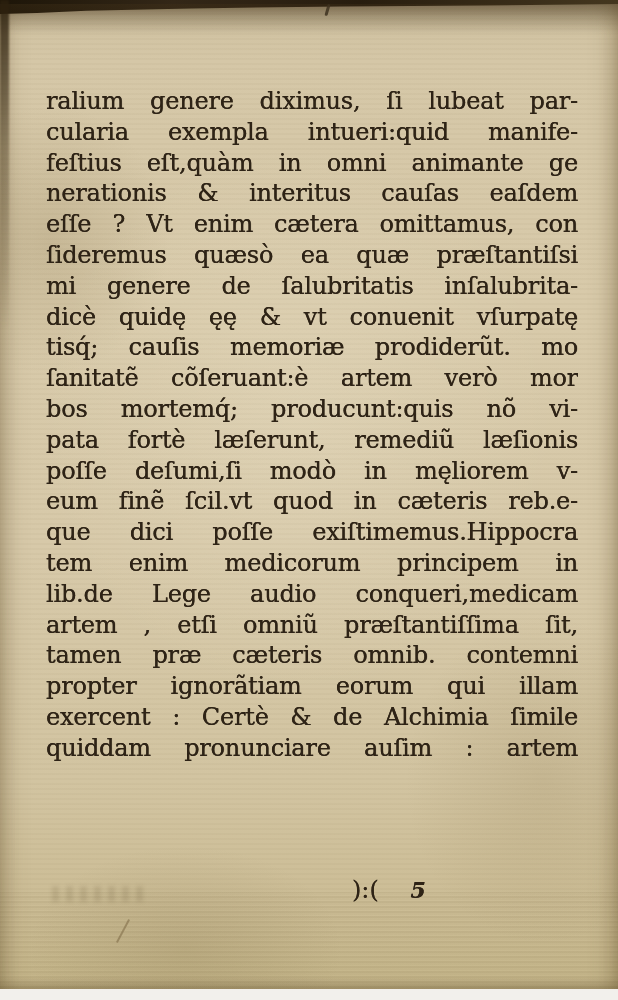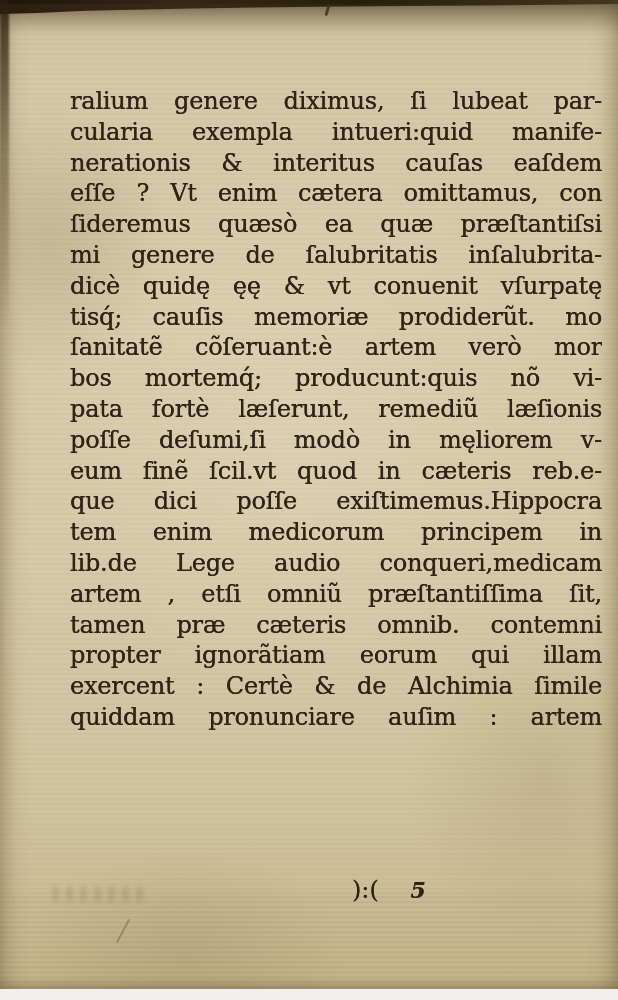--- a/index.html
+++ b/index.html
@@ -70,21 +70,20 @@
     filter:blur(2px);opacity:.55;
   }
   .scratch{
     position:absolute;left:122px;top:918px;width:2px;height:26px;
     background:rgba(124,104,68,.55);transform:rotate(28deg);filter:blur(.4px);
   }
   
   .textblock{
     position:absolute;left:46px;top:86px;width:532px;
     color:#2e2316;
-    margin-left:24px;
   }
   .line{
     height:30.8px;line-height:30.8px;overflow:hidden;
     font-size:24px;
     text-align:justify;text-align-last:justify;
     text-shadow:0 0 .6px rgba(46,35,22,.9), .4px .4px 0 rgba(46,35,22,.30);
     letter-spacing:-0.2px;
   }
   .sigline{
     position:absolute;left:46px;top:874px;width:532px;height:32px;
@@ -108,20 +107,21 @@
   <div class="bottom-shadow"></div>
   <div class="bottom-strip"></div>
 
   <div class="ink-tick"></div>
   <div class="ghost-smudge"></div>
   <div class="scratch"></div>
 
   <div class="textblock">
     <div class="line">ralium genere diximus, ſi lubeat par-</div>
     <div class="line">cularia exempla intueri:quid manife-</div>
+    <div class="line">feſtius eſt,quàm in omni animante ge</div>
     <div class="line">nerationis &amp; interitus cauſas eaſdem</div>
     <div class="line">eſſe ? Vt enim cætera omittamus, con</div>
     <div class="line">ſideremus quæsò ea quæ præſtantiſsi</div>
     <div class="line">mi genere de ſalubritatis inſalubrita-</div>
     <div class="line">dicè quidę ęę &amp; vt conuenit vſurpatę</div>
     <div class="line">tisq́; cauſis memoriæ prodiderũt. mo</div>
     <div class="line">ſanitatẽ cõſeruant:è artem verò mor</div>
     <div class="line">bos mortemq́; producunt:quis nõ vi-</div>
     <div class="line">pata fortè læſerunt, remediũ læſionis</div>
     <div class="line">poſſe deſumi,ſi modò in męliorem v-</div>

